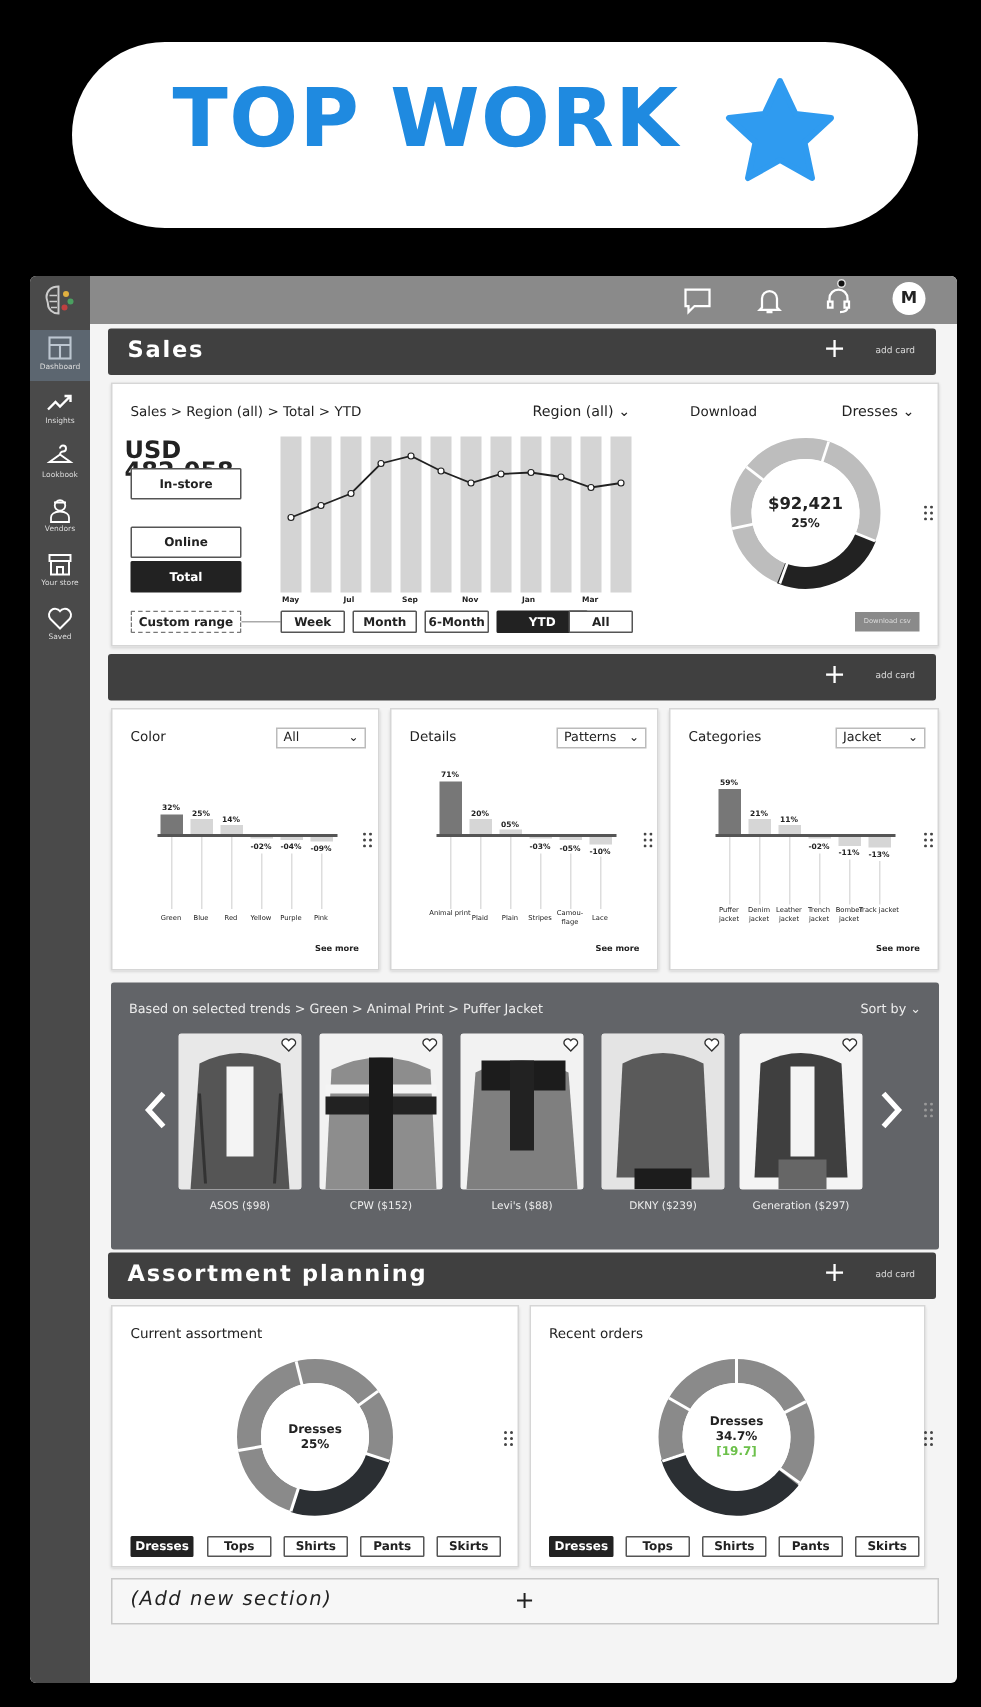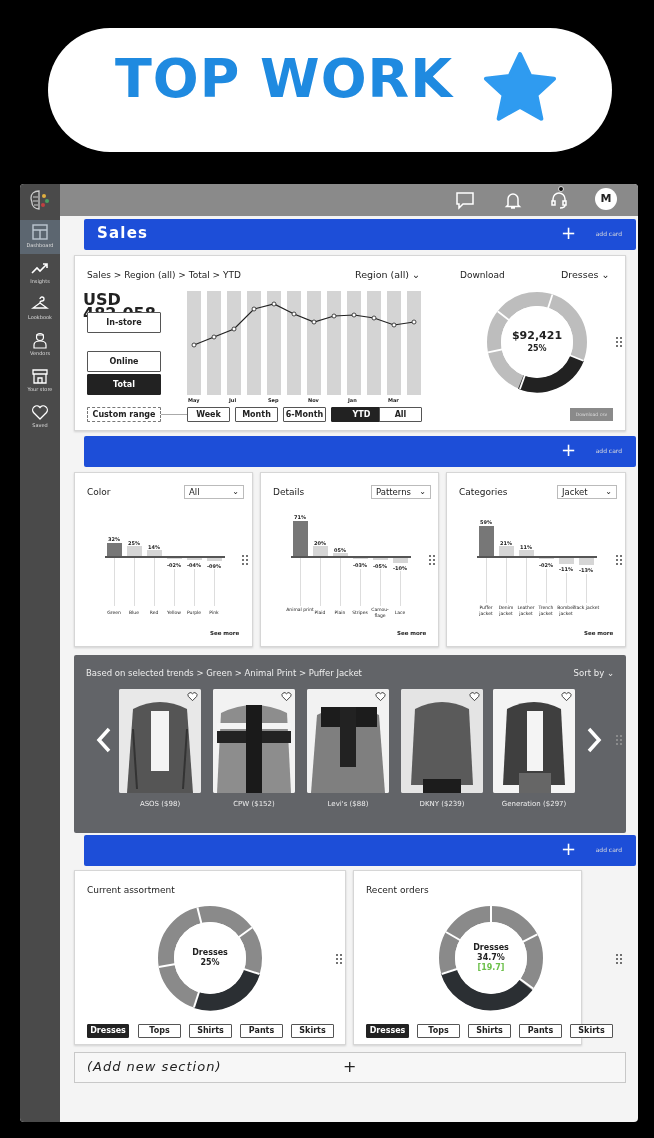--- a/index.html
+++ b/index.html
@@ -10,21 +10,21 @@
   .app{position:absolute;left:20px;top:184px;width:618px;height:938px;background:#f4f4f4;border-radius:4px;overflow:hidden}
   .topbar{position:absolute;left:40px;top:0;right:0;height:32px;background:#8a8a8a}
   .sidebar{position:absolute;left:0;top:0;width:40px;height:100%;background:#4a4a4a}
   .logo{position:absolute;left:7px;top:5px;width:26px;height:22px}
   .side-item{position:absolute;left:0;width:40px;height:34px;text-align:center;color:#ddd;font-size:5px}
   .side-item.active{background:#5c6670}
   .side-item svg{display:block;margin:3px auto 1px;width:18px;height:18px}
   .top-icon{position:absolute;top:6px;width:20px;height:20px}
   .avatar{position:absolute;top:4px;left:575px;width:22px;height:22px;border-radius:50%;background:#fff;color:#222;font-weight:bold;font-size:11px;text-align:center;line-height:22px}
   .notif-dot{position:absolute;left:498px;top:2px;width:6px;height:6px;border-radius:50%;background:#111;border:1px solid #ddd}
-  .section-header{position:absolute;left:64px;width:552px;height:31px;background:#1d4ed8;border-radius:2px;color:#fff}
+  .section-header{position:absolute;left:52px;width:552px;height:31px;background:#404040;border-radius:2px;color:#fff}
   .section-header .title{position:absolute;left:13px;top:5px;font-size:15px;font-weight:bold;letter-spacing:1.2px}
   .section-header .plus{position:absolute;right:60px;top:4px;font-size:18px;line-height:20px}
   .section-header .addcard{position:absolute;right:14px;top:11px;font-size:6px;color:#ddd}
   .card{position:absolute;background:#fff;border:1px solid #d6d6d6;box-shadow:0 1px 2px rgba(0,0,0,.15)}
   .t10{font-size:9px}
   .btn{position:absolute;border:1px solid #555;background:#fff;font-size:8px;font-weight:bold;text-align:center;border-radius:1px}
   .btn.dark{background:#222;color:#fff;border-color:#222}
   .dotted{border:1px dashed #777}
   .grid-handle{position:absolute;width:6px;height:10px}
   .bar-bg{position:absolute;width:14px;background:#d4d4d4;top:107px;height:103px}
@@ -413,20 +413,21 @@
         </svg>
     </div>
     <div class="product-cap" style="left:36px">ASOS ($98)</div>
     <div class="product-cap" style="left:130px">CPW ($152)</div>
     <div class="product-cap" style="left:224px">Levi's ($88)</div>
     <div class="product-cap" style="left:318px">DKNY ($239)</div>
     <div class="product-cap" style="left:410px">Generation ($297)</div>
   </div>
 
   <div class="section-header" style="top:651px">
+    <div class="title">Assortment planning</div>
     <div class="plus">+</div>
     <div class="addcard">add card</div>
   </div>
 
   <div class="card" style="left:54px;top:686px;width:272px;height:175px">
     <div style="position:absolute;left:12px;top:14px;font-size:9px">Current assortment</div>
     <svg style="position:absolute;left:82px;top:34px" width="106" height="106" viewBox="0 0 106 106">
       <circle cx="53" cy="53" r="44" fill="none" stroke="#8a8a8a" stroke-width="16"></circle>
       <circle cx="53" cy="53" r="44" fill="none" stroke="#2b2f33" stroke-width="17" stroke-dasharray="69 276.5" transform="rotate(18 53 53)"></circle>
       <g stroke="#fff" stroke-width="2">
@@ -450,21 +451,21 @@
           <circle cx="1" cy="1" r="1"></circle>
           <circle cx="5" cy="1" r="1"></circle>
           <circle cx="1" cy="5" r="1"></circle>
           <circle cx="5" cy="5" r="1"></circle>
           <circle cx="1" cy="9" r="1"></circle>
           <circle cx="5" cy="9" r="1"></circle>
         </g>
       </svg>
   </div>
 
-  <div class="card" style="left:333px;top:686px;width:229px;height:175px">
+  <div class="card" style="left:333px;top:686px;width:264px;height:175px">
     <div style="position:absolute;left:12px;top:14px;font-size:9px">Recent orders</div>
     <svg style="position:absolute;left:84px;top:34px" width="106" height="106" viewBox="0 0 106 106">
       <circle cx="53" cy="53" r="44" fill="none" stroke="#8a8a8a" stroke-width="16"></circle>
       <circle cx="53" cy="53" r="44" fill="none" stroke="#2b2f33" stroke-width="17" stroke-dasharray="96 276.5" transform="rotate(38 53 53)"></circle>
       <g stroke="#fff" stroke-width="2">
         <line x1="53" y1="53" x2="53" y2="1" transform="rotate(0 53 53)"></line>
         <line x1="53" y1="53" x2="53" y2="1" transform="rotate(63 53 53)"></line>
         <line x1="53" y1="53" x2="53" y2="1" transform="rotate(126 53 53)"></line>
         <line x1="53" y1="53" x2="53" y2="1" transform="rotate(252 53 53)"></line>
         <line x1="53" y1="53" x2="53" y2="1" transform="rotate(300 53 53)"></line>

